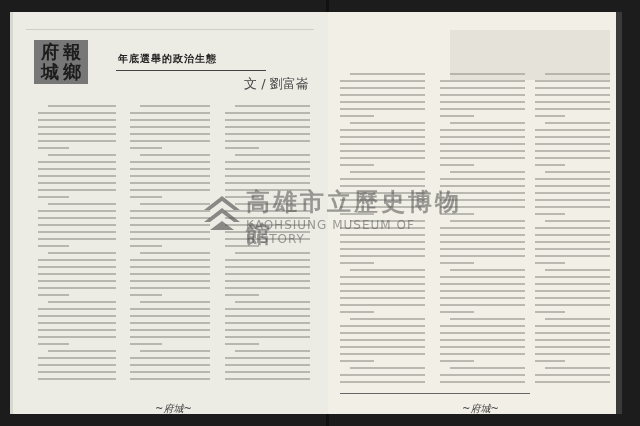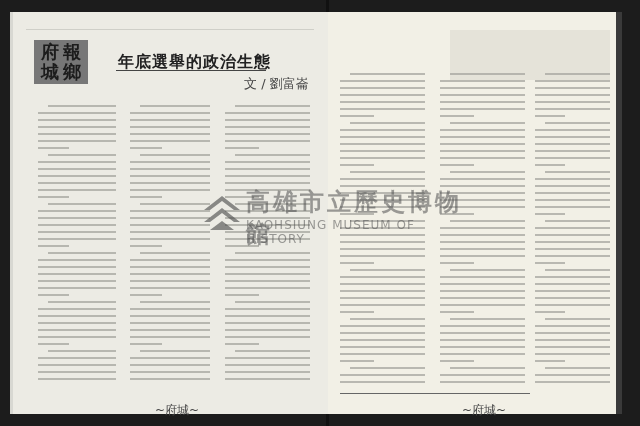--- a/index.html
+++ b/index.html
@@ -16,42 +16,42 @@
   .spine-b { position:absolute; left:326px; top:414px; width:3px; height:12px; background:#111; }
 
   .topline { position:absolute; left:26px; top:29px; width:288px; height:1px; background:#cfcfc8; }
   .tag-box {
     position:absolute; left:34px; top:40px; width:54px; height:44px; background:#777;
     display:flex; flex-direction:column; align-items:center; justify-content:center;
   }
   .tag-row { display:flex; gap:4px; }
   .tag-char { font-family:"DejaVu Serif", serif; font-weight:bold; font-size:18px; color:#1c1c1c; line-height:20px; }
   .title {
-    position:absolute; left:118px; top:52px; font-weight:bold; font-size:16px; color:#222; letter-spacing:1px;
+    position:absolute; left:118px; top:52px; font-weight:bold; font-size:10px; color:#222; letter-spacing:1px;
   }
   .title-rule { position:absolute; left:116px; top:70px; width:150px; height:1px; background:#444; }
   .byline { position:absolute; left:244px; top:75px; font-size:13px; color:#444; }
 
   .col { position:absolute; }
   .line { height:2px; background:#a6a59f; margin-bottom:5px; opacity:.75; }
   .line.indent { margin-left:10px; }
   .line.short { width:40%; }
 
   .watermark {
     position:absolute; left:200px; top:186px; width:270px; height:54px; pointer-events:none;
   }
   .wm-logo { position:absolute; left:0; top:4px; width:44px; height:44px; }
   .wm-cn {
     position:absolute; left:46px; top:0; font-size:24px; font-weight:bold; color:rgba(80,80,80,.55);
     letter-spacing:3px; font-family:"DejaVu Serif", serif;
   }
   .wm-en {
     position:absolute; left:46px; top:32px; font-size:12px; color:rgba(80,80,80,.55); letter-spacing:1px;
   }
-  .folio { position:absolute; font-size:12px; color:#444; }
+  .folio { position:absolute; font-size:10px; color:#444; font-style:italic; }
   .sidebar-box { position:absolute; left:450px; top:30px; width:160px; height:50px; background:#e5e3d9; }
   .bottom-rule { position:absolute; left:340px; top:393px; width:190px; height:1px; background:#666; }
   .right-shadow { position:absolute; left:616px; top:12px; width:6px; height:402px; background:#3a3a3a; }
 </style>
 </head>
 <body>
 
 <div class="spine"></div>
 <div class="spine-b"></div>
 

